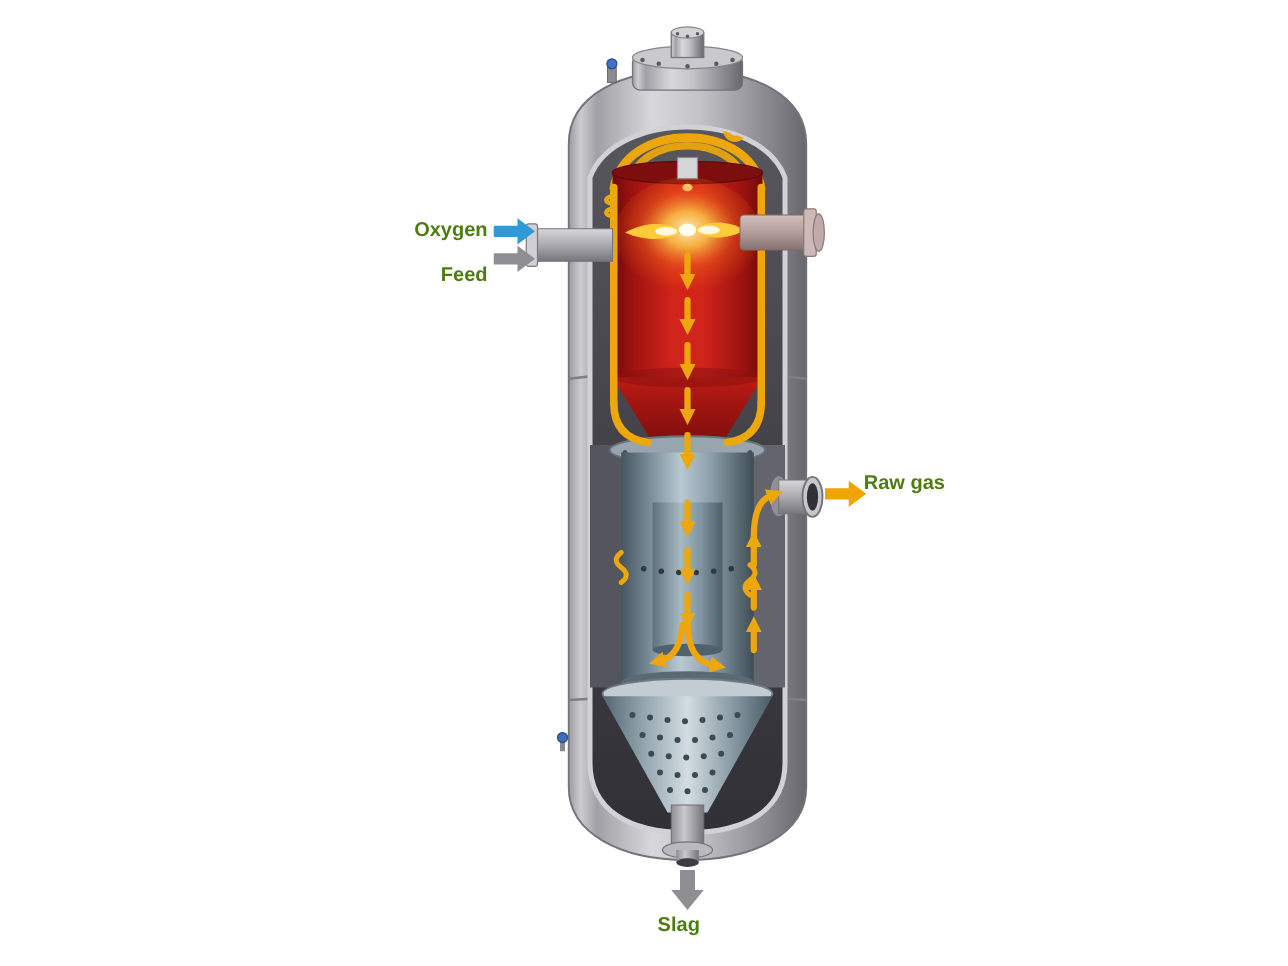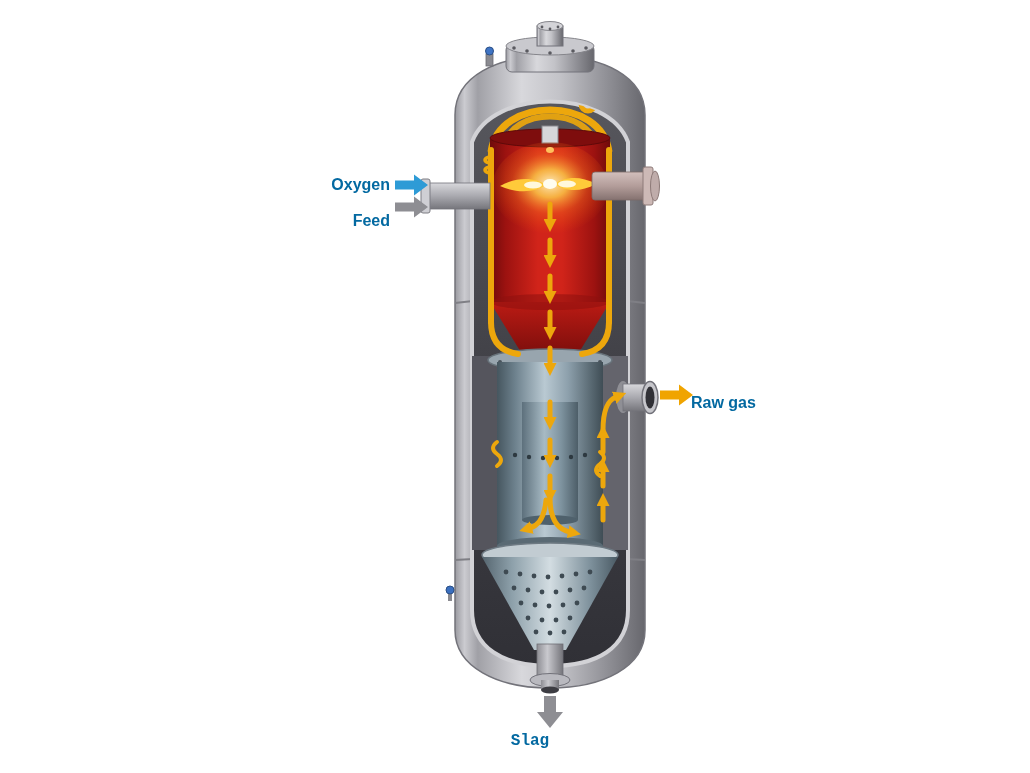--- a/index.html
+++ b/index.html
@@ -1,19 +1,19 @@
 <!DOCTYPE html>
 <html><head>
 <meta charset="utf-8">
 <style>
   html,body{margin:0;padding:0;background:#ffffff;}
   .stage{position:relative;width:1030px;height:773px;background:#ffffff;overflow:hidden;
          font-family:"Liberation Sans",sans-serif;}
   .stage svg{position:absolute;left:0;top:0;}
-  .lab{position:absolute;font-weight:700;font-size:16px;line-height:1;color:#0369a1;
+  .lab{position:absolute;font-weight:700;font-size:16px;line-height:1;color:#4d7c0f;
        white-space:nowrap;}
   .lab.right{text-align:right;}
   .lab.center{text-align:center;}
 </style>
 </head>
 <body>
 
 <div class="stage">
 
 <svg width="1030" height="773" viewBox="0 0 1030 773">
@@ -261,16 +261,16 @@
   </g>
 
   <path d="M395,180.5 h19 v-6 l14,10.5 l-14,10.5 v-6 h-19 z" fill="#2e9bd6"></path>
   <path d="M395,202.5 h19 v-6 l14,10.5 l-14,10.5 v-6 h-19 z" fill="#8e8e93"></path>
   <path d="M660,390.5 h19 v-6 l14,10.5 l-14,10.5 v-6 h-19 z" fill="#f0a400"></path>
   <path d="M544,696 h12 v16 h7 l-13,16 l-13,-16 h7 z" fill="#8e8e93"></path>
 </svg>
 
 <div class="lab right" style="left:290px;top:177px;width:100px;">Oxygen</div>
 <div class="lab right" style="left:290px;top:213px;width:100px;">Feed</div>
-<div class="lab" style="left:691px;top:395px;">Raw gas</div>
-<div class="lab center" style="left:485px;top:733px;width:90px;font-family:Liberation Mono, monospace;">Slag</div>
+<div class="lab" style="left:691px;top:379px;">Raw gas</div>
+<div class="lab center" style="left:498px;top:733px;width:90px;">Slag</div>
 
 </div>
 
 </body></html>

